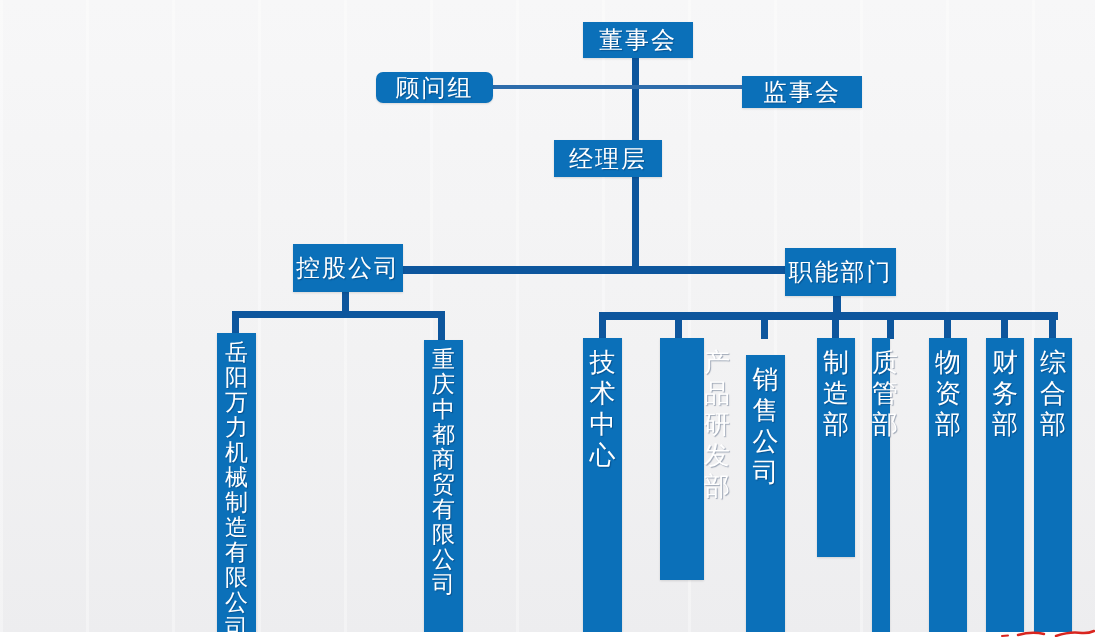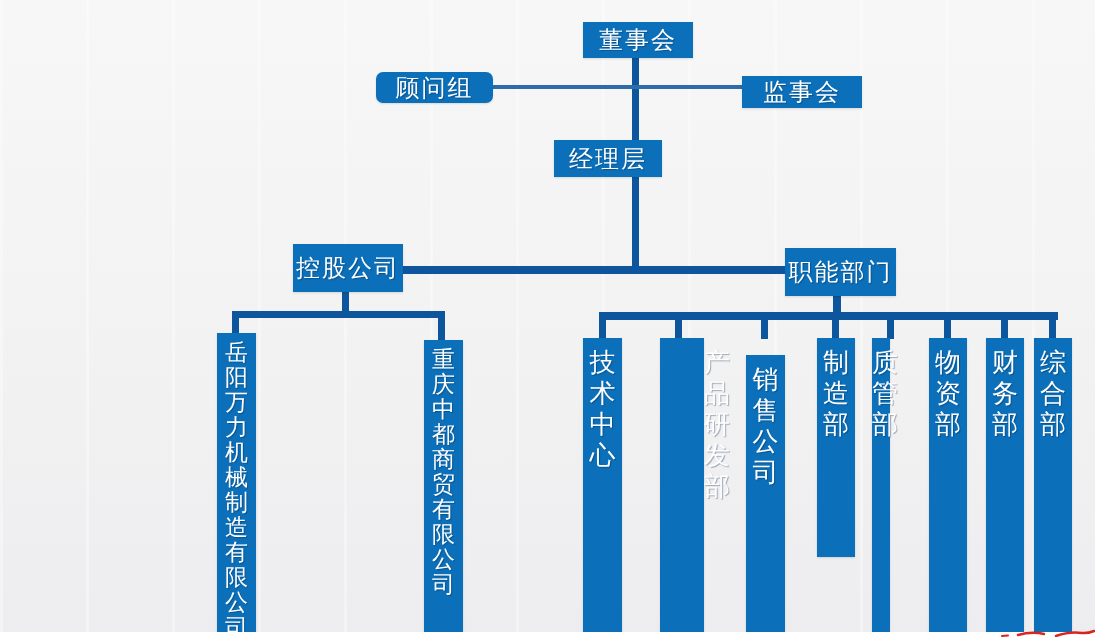--- a/index.html
+++ b/index.html
@@ -92,21 +92,21 @@
   <div class="node" style="left:376px;top:72px;width:117px;height:31px;border-radius:7px;">顾问组</div>
   <div class="node" style="left:742px;top:76px;width:120px;height:32px;">监事会</div>
   <div class="node" style="left:554px;top:140px;width:108px;height:37px;">经理层</div>
   <div class="node" style="left:293px;top:244px;width:110px;height:48px;">控股公司</div>
   <div class="node" style="left:785px;top:248px;width:111px;height:48px;">职能部门</div>
 
   <div class="vbox vbox-sub" style="left:217px;top:333px;width:39px;height:299px;">岳阳万力机械制造有限公司</div>
   <div class="vbox vbox-sub" style="left:424px;top:340px;width:39px;height:292px;">重庆中都商贸有限公司</div>
 
   <div class="vbox vbox-dept" style="left:583px;top:338px;width:39px;height:294px;">技术中心</div>
-  <div class="vbox vbox-dept" style="left:660px;top:338px;width:39px;height:294px;padding-left:44px;">产品研发部</div>
+  <div class="vbox vbox-dept" style="left:660px;top:338px;width:39px;height:242px;padding-left:44px;">产品研发部</div>
   <div class="vbox vbox-dept" style="left:746px;top:338px;width:39px;height:294px;margin-top:17px;">销售公司</div>
   <div class="vbox vbox-dept" style="left:817px;top:338px;width:38px;height:219px;">制造部</div>
   <div class="vbox vbox-dept" style="left:872px;top:338px;width:18px;height:294px;">质管部</div>
   <div class="vbox vbox-dept" style="left:929px;top:338px;width:38px;height:294px;">物资部</div>
   <div class="vbox vbox-dept" style="left:986px;top:338px;width:38px;height:294px;">财务部</div>
   <div class="vbox vbox-dept" style="left:1034px;top:338px;width:38px;height:294px;">综合部</div>
 
   <div class="bottom-strip"></div>
   <svg class="red-mark" width="97" height="8" viewBox="0 0 97 8" aria-hidden="true">
     <path d="M20,6 Q34,2 46,5" fill="none" stroke="#d9251f" stroke-width="2.5" stroke-linecap="round"></path>

